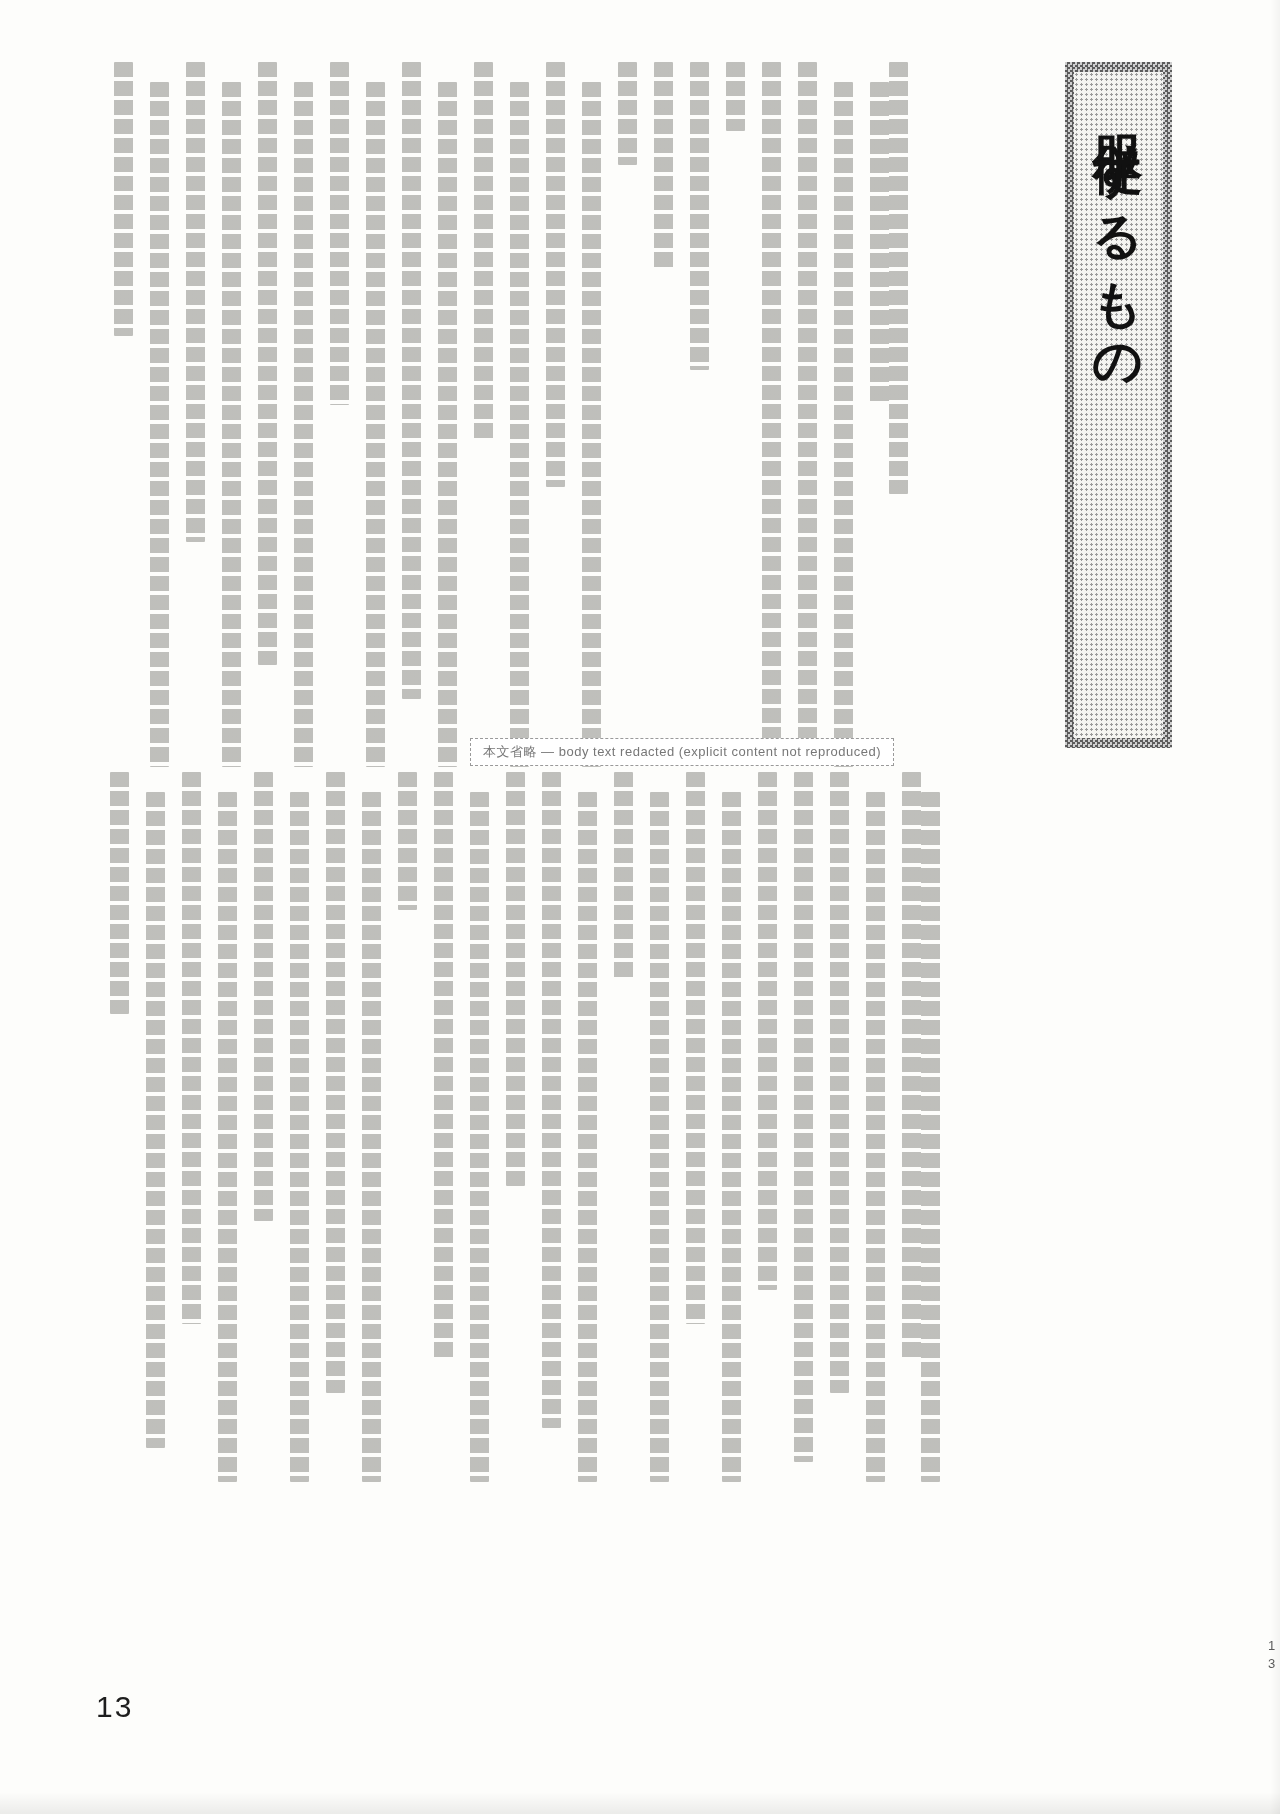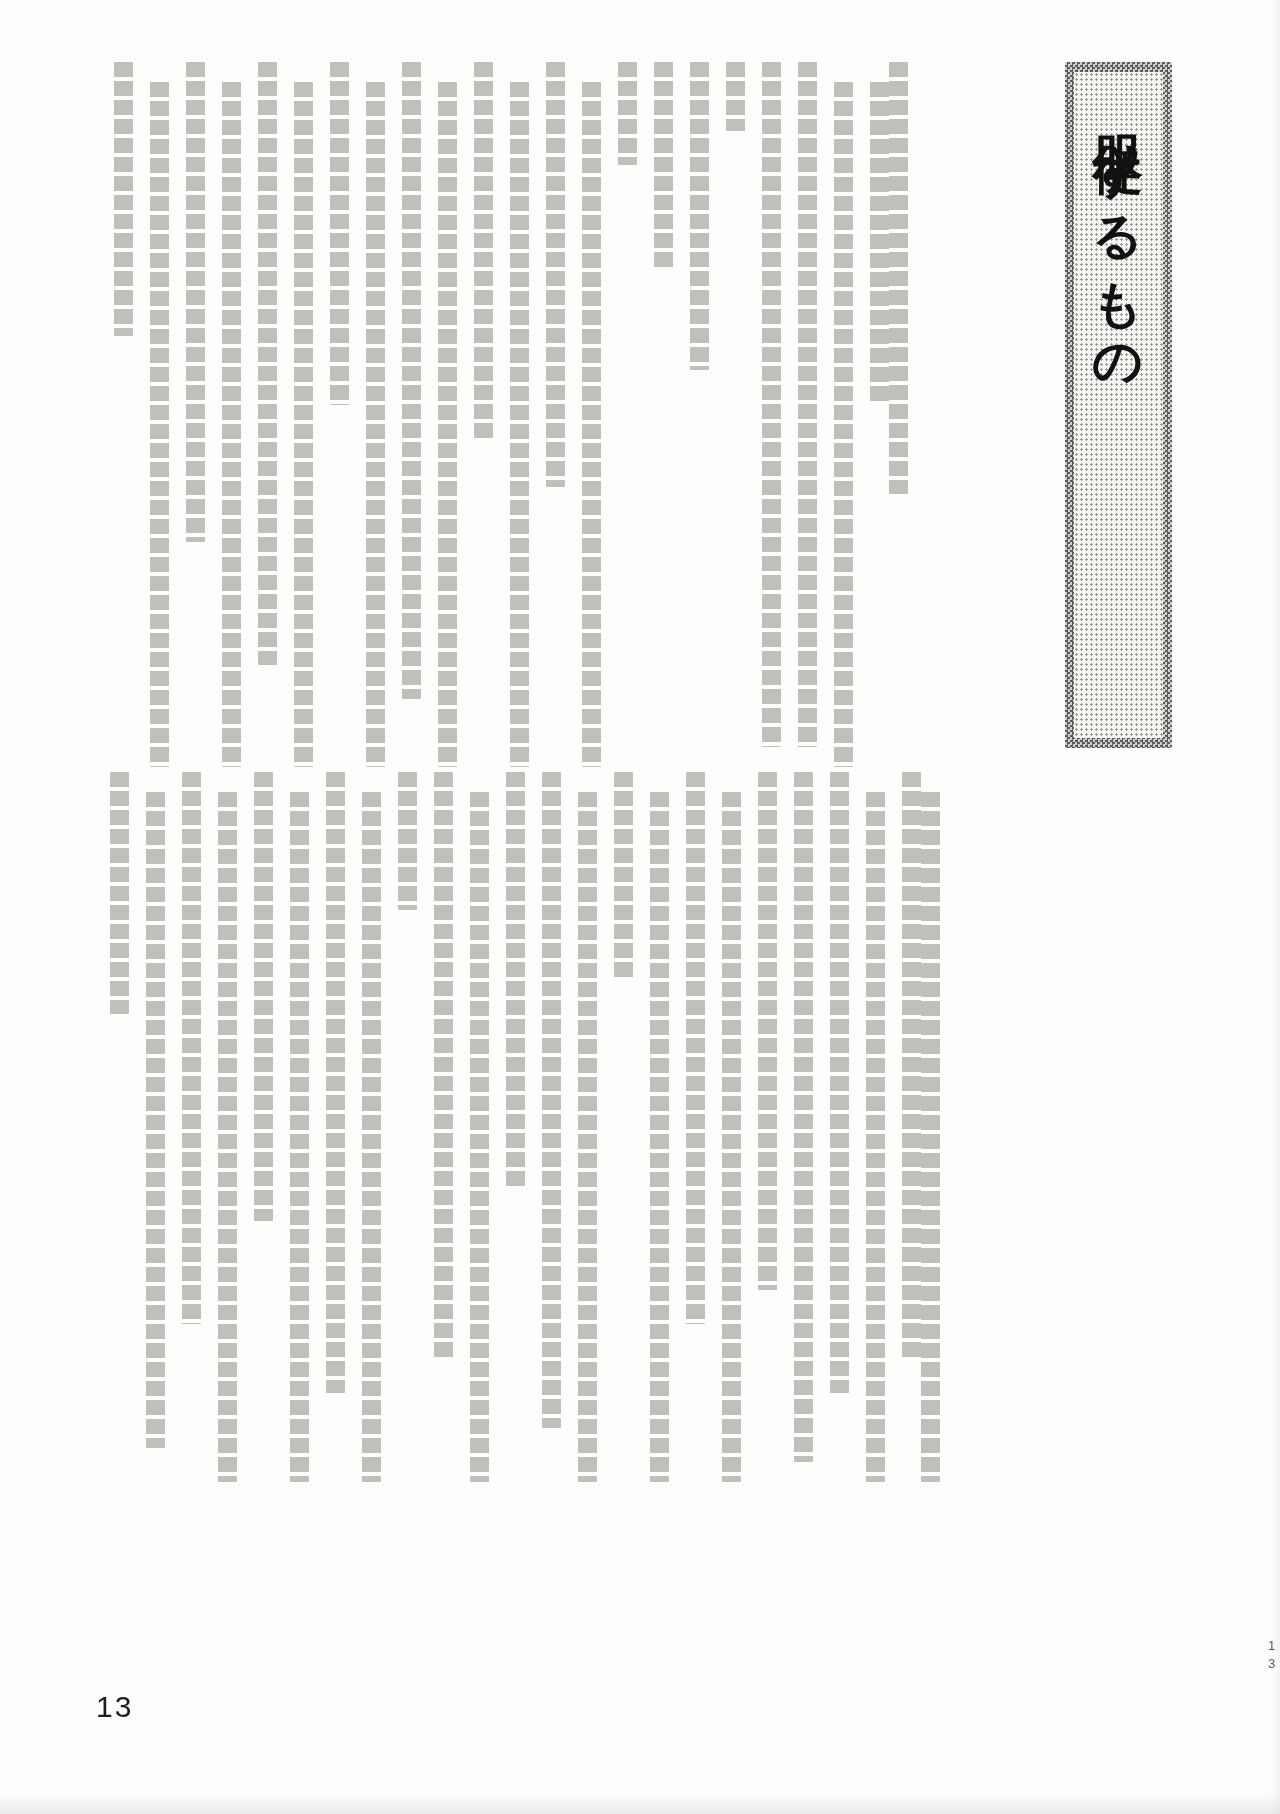--- a/index.html
+++ b/index.html
@@ -171,18 +171,19 @@
       <div class="text-column" style="height: 100%; margin-top: 20px;"></div>
       <div class="text-column" style="height: 90%; margin-top: 0px;"></div>
       <div class="text-column" style="height: 100%; margin-top: 20px;"></div>
       <div class="text-column" style="height: 65%; margin-top: 0px;"></div>
       <div class="text-column" style="height: 100%; margin-top: 20px;"></div>
       <div class="text-column" style="height: 80%; margin-top: 0px;"></div>
       <div class="text-column" style="height: 95%; margin-top: 20px;"></div>
       <div class="text-column" style="height: 35%; margin-top: 0px;"></div>
     </section>
 
+  <div class="redaction-notice">本文省略 — body text redacted (explicit content not reproduced)</div>
 
   <div class="edge-page-number">13</div>
 
   <div class="page-number">13</div>
 
 </div>
 
 </body></html>

